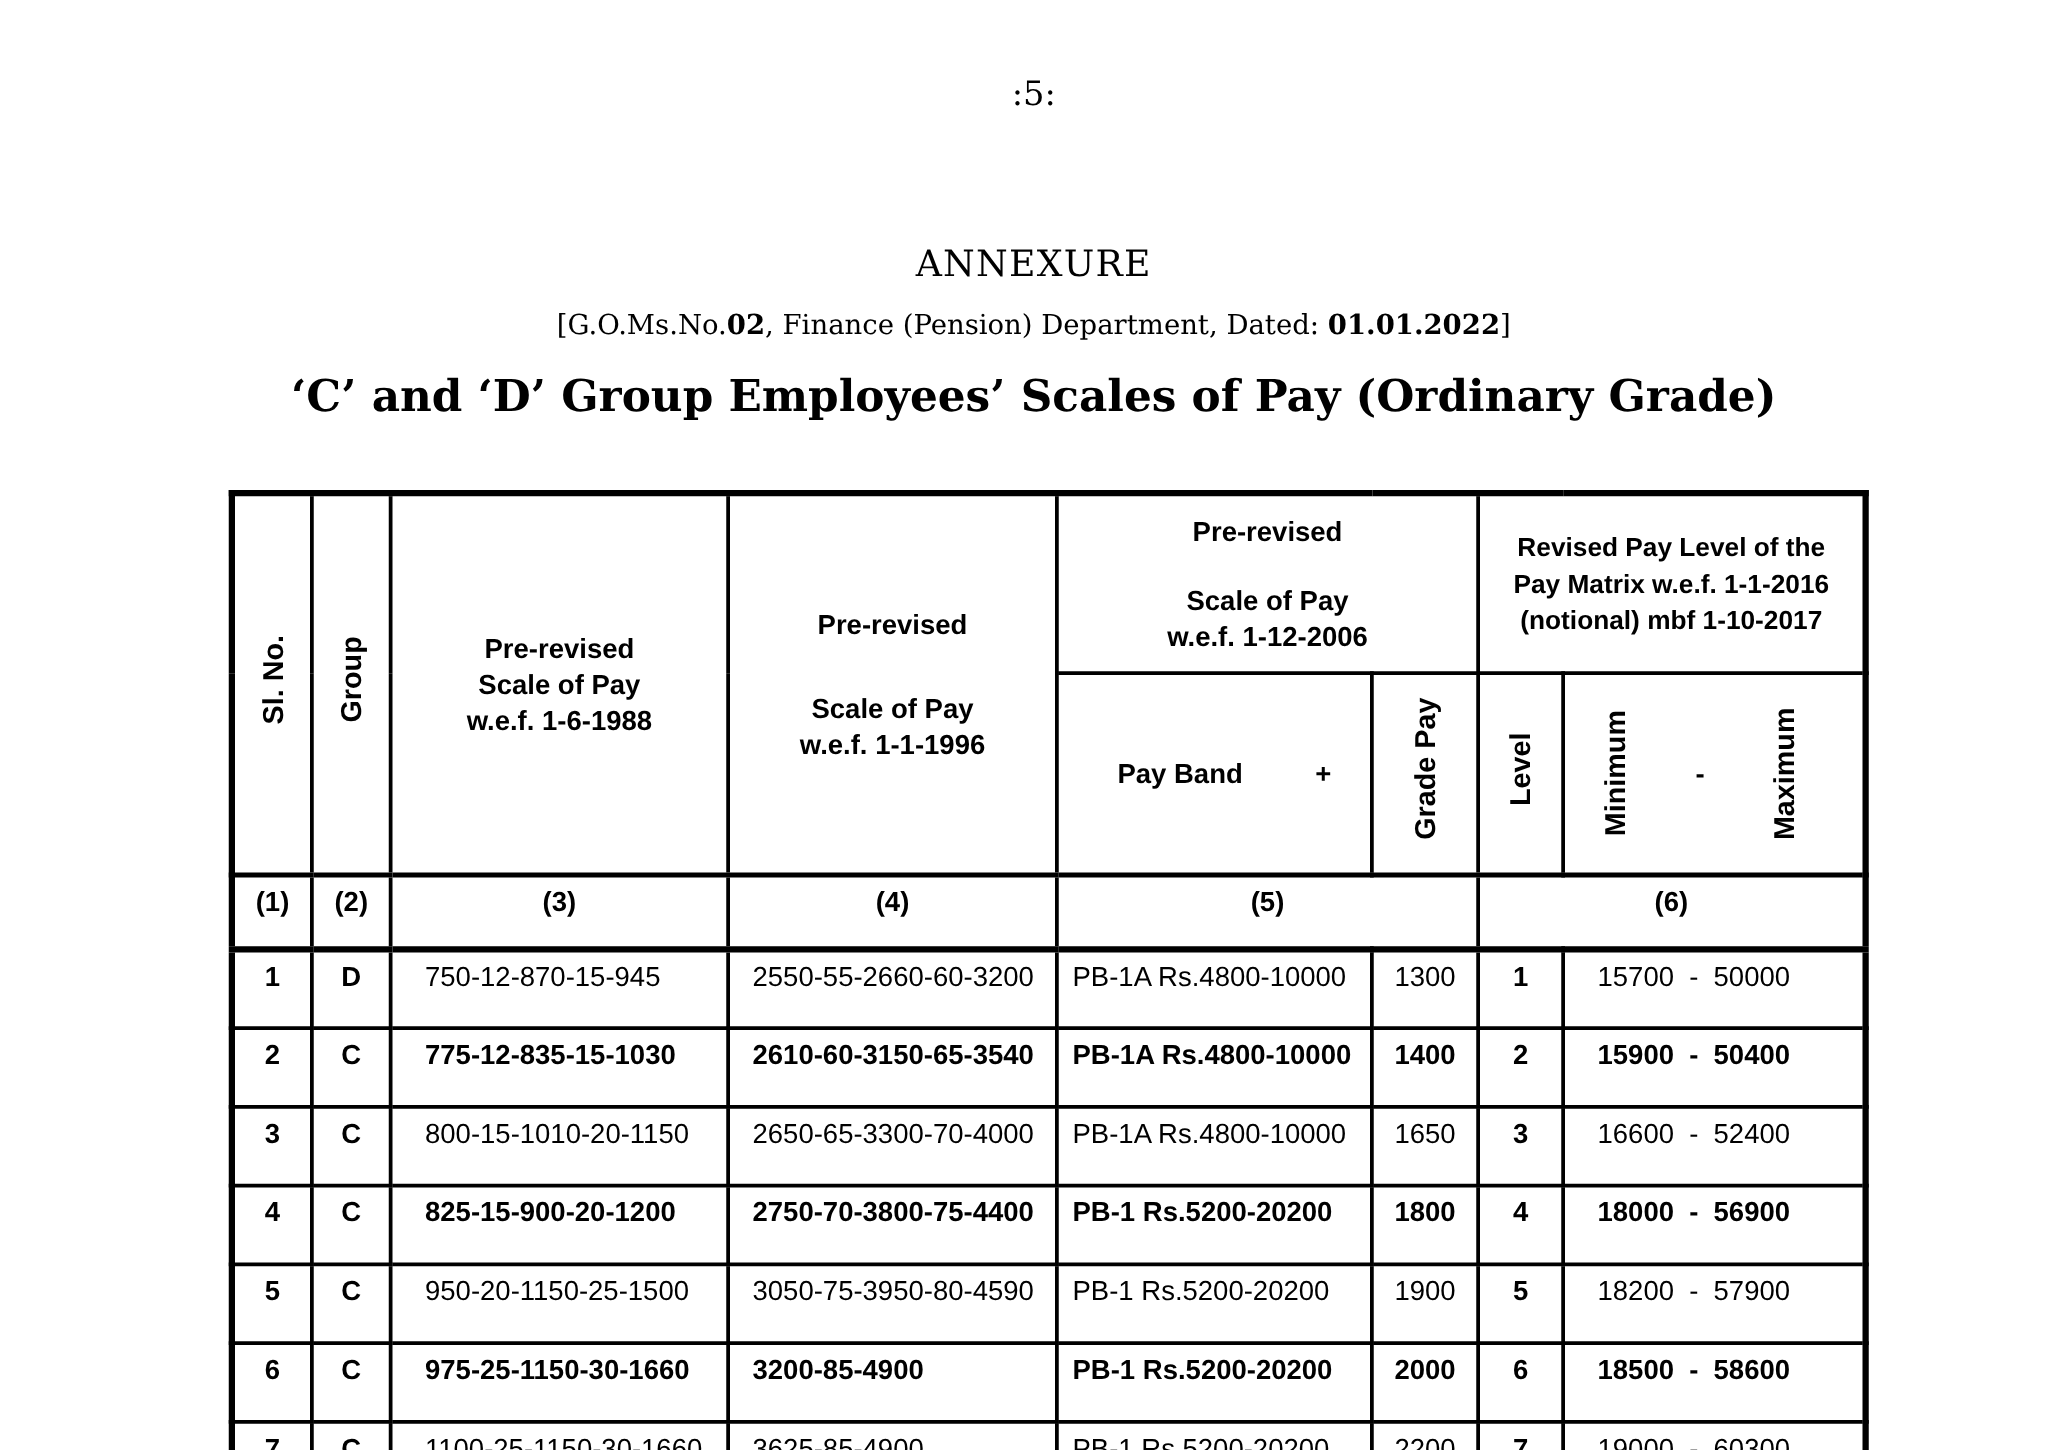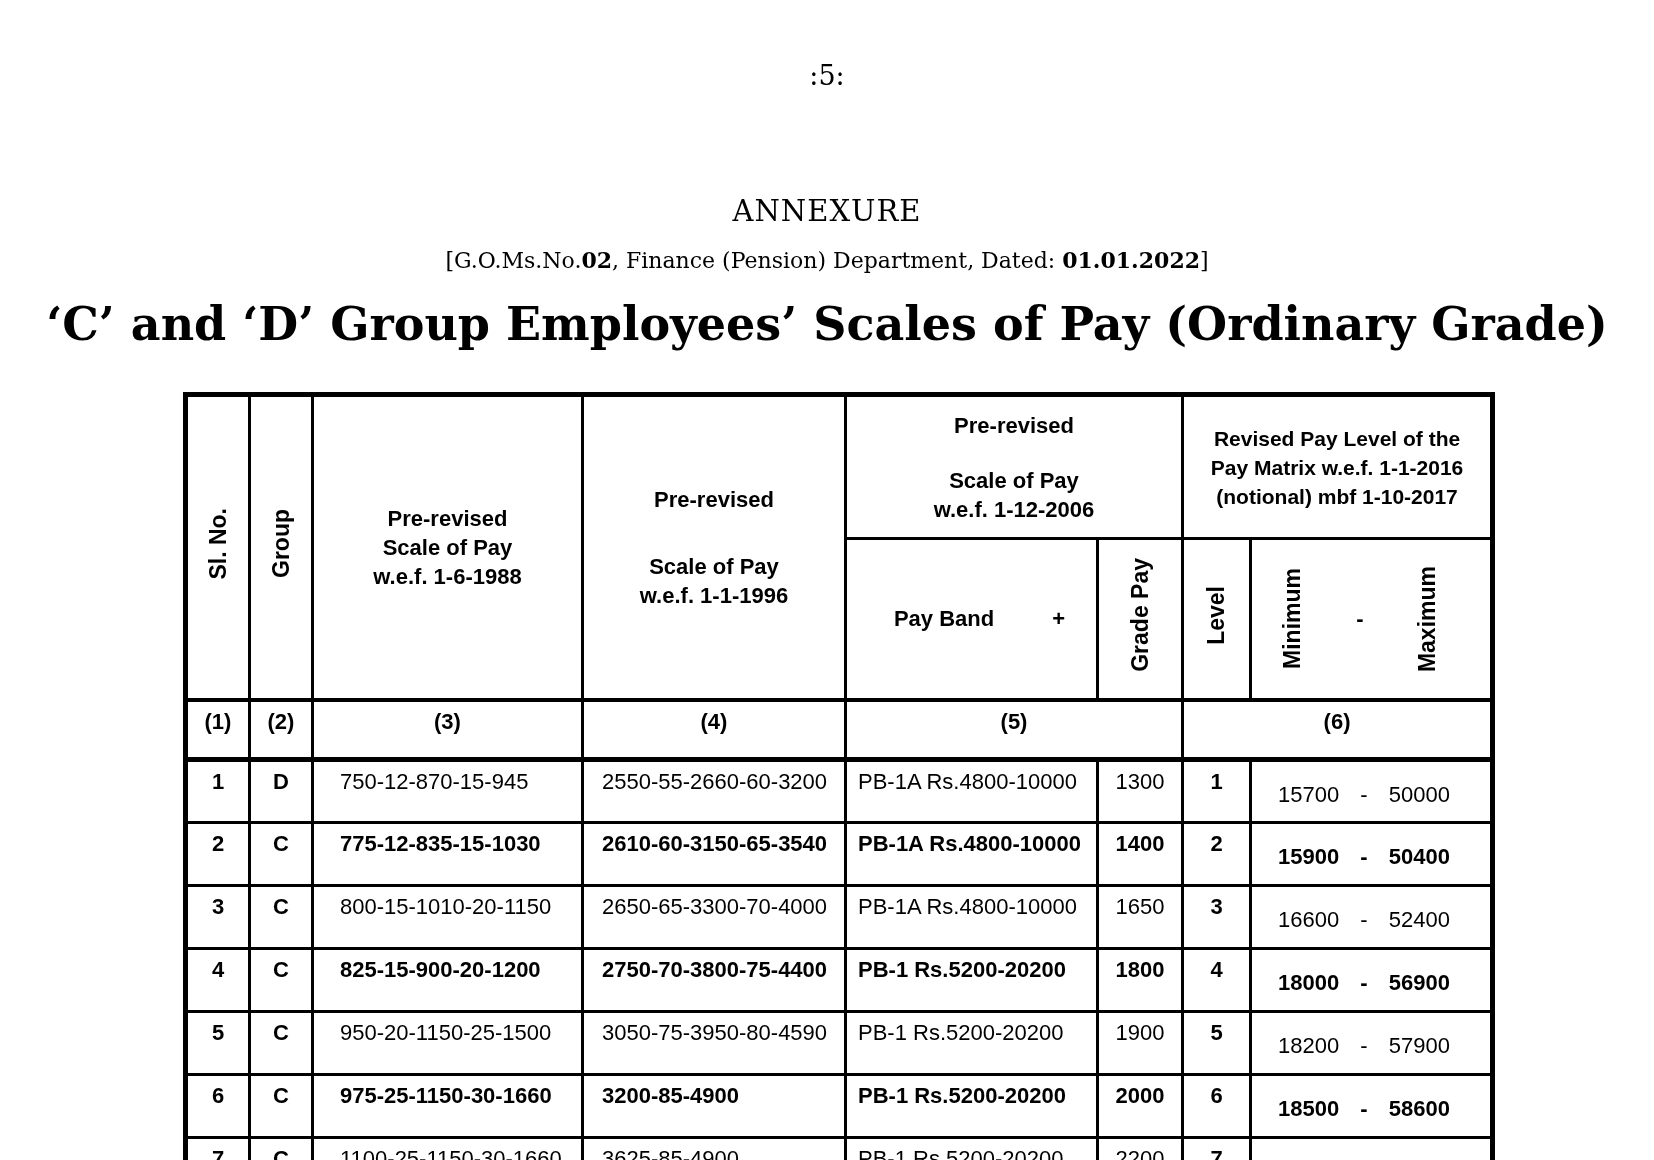--- a/index.html
+++ b/index.html
@@ -8,21 +8,21 @@
     background:#ffffff;color:#000;
     font-family:"Liberation Sans",sans-serif;
   }
   
   .ph{position:absolute;left:0;width:1654px;text-align:center;
       font-family:"DejaVu Serif","Liberation Serif",serif;}
   .page-num{top:60px;font-size:27px;}
   .annex{top:194px;font-size:29px;font-weight:normal;letter-spacing:1px;}
   .goline{top:247px;font-size:22px;}
   .goline b{font-weight:bold;}
-  .doctitle{top:297px;font-size:46px;font-weight:bold;text-align:center;}
+  .doctitle{top:297px;font-size:35px;font-weight:bold;text-align:center;}
   
   .tblwrap{position:absolute;left:183px;top:392px;width:1307px;}
   table{border-collapse:collapse;table-layout:fixed;width:1307px;
         font-family:"Liberation Sans",sans-serif;}
   th,td{border:3px solid #000;padding:0;}
   table{border:5px solid #000;border-bottom:none;}
   th{font-weight:bold;font-size:22px;line-height:29px;text-align:center;vertical-align:middle;}
   th.small{font-size:21px;line-height:29px;}
   td{font-size:22px;line-height:28px;vertical-align:top;padding-top:6px;}
   tr.numrow td{border-top:4px solid #000;border-bottom:5px solid #000;
@@ -35,21 +35,21 @@
   td.pb{padding-left:11px;}
   .vtext{writing-mode:vertical-rl;transform:rotate(180deg);
          font-weight:bold;font-size:23px;white-space:nowrap;
          display:inline-block;}
   .vcell{text-align:center;vertical-align:middle;}
   .gap26{height:26px;}
   .gap38{height:38px;}
   .paybandflex{display:flex;align-items:center;justify-content:center;gap:58px;padding-left:16px;}
   .mmhead{display:flex;align-items:center;justify-content:space-between;
           padding:0 48px 0 26px;height:100%;}
-  .mmdata{display:flex;justify-content:space-between;padding:0 40px 0 26px;margin-top:13px;}
+  .mmdata{display:flex;justify-content:space-between;padding:0 58px 0 26px;}
 </style>
 </head>
 <body>
 
 <div class="ph page-num">:5:</div>
 <div class="ph annex">ANNEXURE</div>
 <div class="ph goline"><span>[G.O.Ms.No.</span><b>02</b><span>, Finance (Pension) Department, Dated: </span><b>01.01.2022</b><span>]</span></div>
 <div class="ph doctitle">‘C’ and ‘D’ Group Employees’ Scales of Pay (Ordinary Grade)</div>
 
 <div class="tblwrap">

